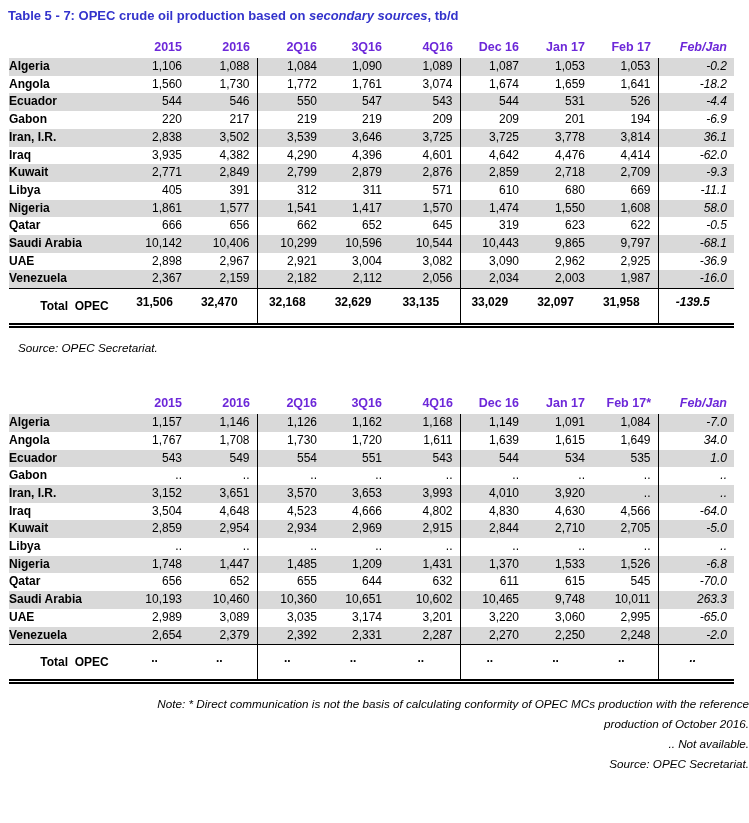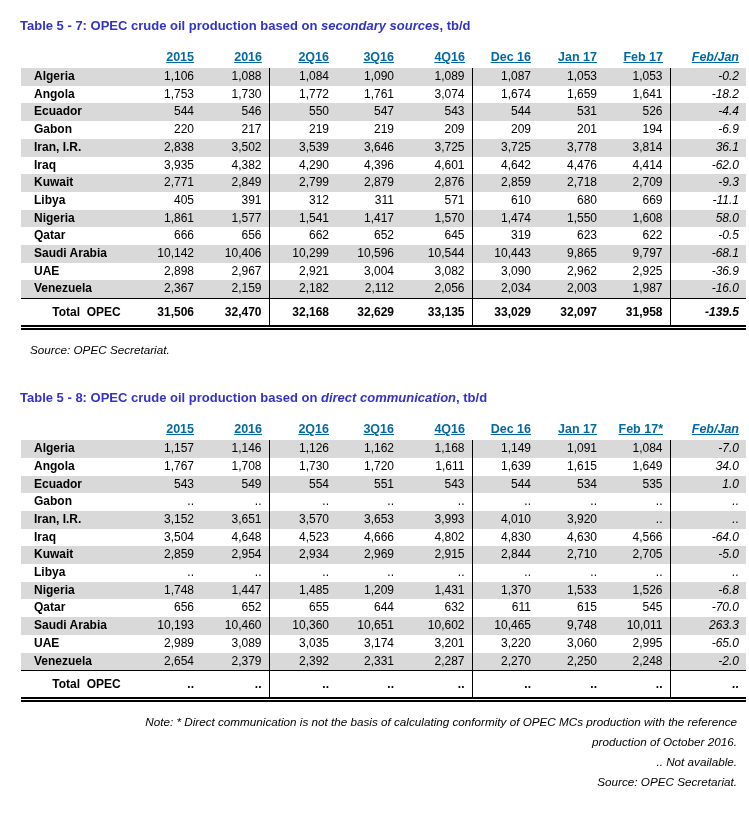--- a/index.html
+++ b/index.html
@@ -7,21 +7,21 @@
     padding: 0;
     background: #ffffff;
     width: 749px;
   }
   body {
     font-family: "Liberation Sans", sans-serif;
     color: #000;
     padding: 6px 0 10px 8px;
     box-sizing: border-box;
   }
-  .table-block { margin: 12px; }
+  .table-block { margin: 0; }
   .block-2 { margin-top: 34px; }
 
   .table-title {
     font-size: 13px;
     font-weight: bold;
     color: #3333cc;
     margin: 2px 0 8px 0;
     line-height: 16px;
   }
   .table-title em { font-style: italic; }
@@ -38,52 +38,51 @@
   table.opec-table col.c-2 { width: 68px; }
   table.opec-table col.c-3 { width: 67px; }
   table.opec-table col.c-4 { width: 65px; }
   table.opec-table col.c-5 { width: 71px; }
   table.opec-table col.c-6 { width: 66px; }
   table.opec-table col.c-7 { width: 66px; }
   table.opec-table col.c-8 { width: 66px; }
   table.opec-table col.c-9 { width: 76px; }
 
   thead th {
-    color: #0369a1;
+    color: #6d28d9;
     font-weight: bold;
     text-align: right;
-    text-decoration: underline;
     vertical-align: bottom;
     height: 22px;
     padding: 0 7px 4px 0;
     font-size: 12.5px;
   }
   thead th.italic { font-style: italic; text-align: right; }
 
   tbody td {
     text-align: right;
     height: 17.7px;
     padding: 0 7px 0 0;
     line-height: 17.7px;
     white-space: nowrap;
   }
   tbody td.country {
     text-align: left;
     font-weight: bold;
-    padding: 0 0 0 13px;
+    padding: 0 0 0 0;
   }
   tbody tr:nth-child(odd) { background: #d9d9d9; }
   td.div-r { border-right: 1.6px solid #000; }
   td.change { font-style: italic; }
 
   tfoot td {
     font-weight: bold;
-    text-align: right;
+    text-align: center;
     height: 26px;
-    padding: 0 7px 0 0;
+    padding: 0 7px 8px 0;
     border-top: 1.8px solid #000;
     border-bottom: 5px double #000;
     white-space: pre;
   }
   tfoot td.country {
     text-align: center;
     padding: 0 0 0 13px;
   }
   tfoot td.change { font-style: italic; }
 
@@ -139,21 +138,21 @@
           <td>1,084</td>
           <td>1,090</td>
           <td class="div-r">1,089</td>
           <td>1,087</td>
           <td>1,053</td>
           <td class="div-r">1,053</td>
           <td class="change">-0.2</td>
         </tr>
         <tr>
           <td class="country">Angola</td>
-          <td>1,753</td>
+          <td>1,560</td>
           <td class="div-r">1,730</td>
           <td>1,772</td>
           <td>1,761</td>
           <td class="div-r">3,074</td>
           <td>1,674</td>
           <td>1,659</td>
           <td class="div-r">1,641</td>
           <td class="change">-18.2</td>
         </tr>
         <tr>
@@ -303,21 +302,20 @@
           <td class="change">-139.5</td>
         </tr>
       </tfoot>
     </table>
   <div class="notes notes-1">
       <p class="note indent-0">Source: OPEC Secretariat.</p>
     </div>
 </section>
 
 <section class="table-block block-2">
-  <h2 class="table-title"><span>Table 5 - 8: OPEC crude oil production based on </span><em>direct communication</em><span>, tb/d</span></h2>
   <table class="opec-table">
     <colgroup>
       <col class="c-country">
         <col class="c-1">
         <col class="c-2">
         <col class="c-3">
         <col class="c-4">
         <col class="c-5">
         <col class="c-6">
         <col class="c-7">

